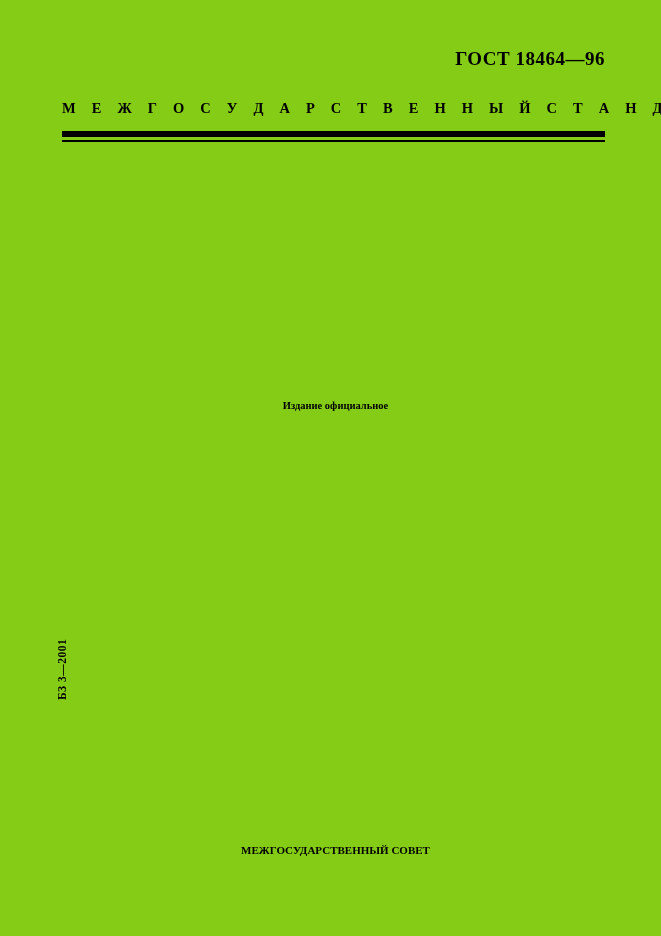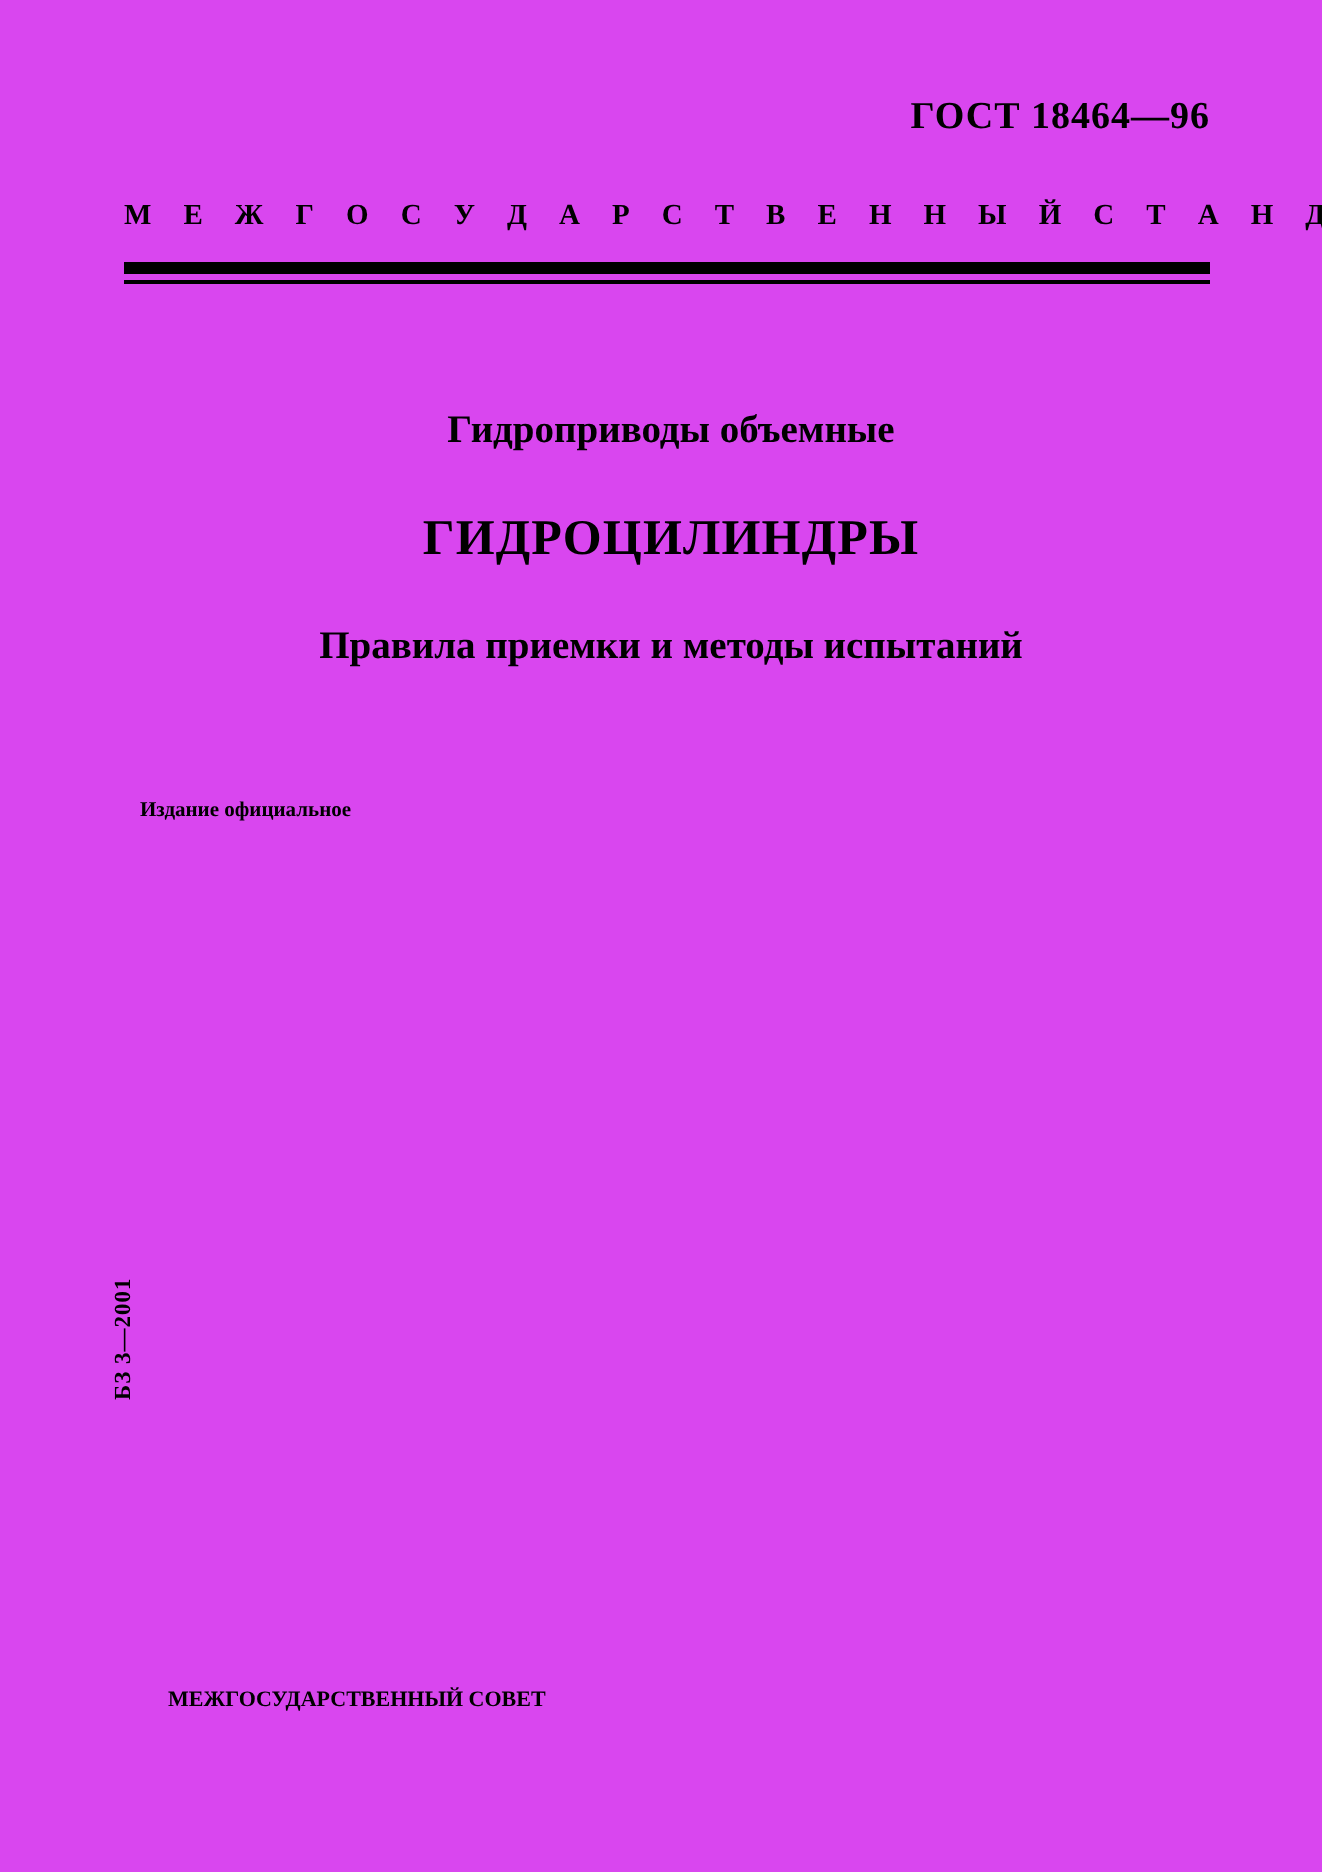--- a/index.html
+++ b/index.html
@@ -9,21 +9,21 @@
   }
   body {
     font-family: "Liberation Serif", serif;
     color: #000000;
   }
   .page {
     position: relative;
     width: 661px;
     height: 936px;
     margin: 0 auto;
-    background: #d946ef;
+    background: #84cc16;
     overflow: hidden;
   }
 
   
   .gost-number {
     position: absolute;
     top: 48px;
     right: 56px;
     font-family: "Liberation Serif", serif;
     font-weight: bold;
@@ -87,21 +87,21 @@
     font-family: "Liberation Serif", serif;
     font-weight: bold;
     font-size: 19.5px;
   }
 
   .official {
     position: absolute;
     top: 400px;
     left: 70px;
     right: 60px;
-    text-align: left;
+    text-align: center;
     font-family: "Liberation Serif", serif;
     font-weight: bold;
     font-size: 10.5px;
   }
 
   
   .spine-code {
     position: absolute;
     left: 56px;
     top: 700px;
@@ -111,22 +111,23 @@
     letter-spacing: 0.5px;
     transform: rotate(-90deg);
     transform-origin: left top;
     white-space: nowrap;
   }
 
   
   .footer {
     position: absolute;
     bottom: 78px;
-    left: 84px;
+    left: 70px;
     right: 60px;
+    text-align: center;
     font-family: "Liberation Serif", serif;
     font-weight: bold;
     font-size: 11px;
     line-height: 1.32;
   }
   .footer .city {
     letter-spacing: 2.2px;
     font-size: 10.5px;
   }
 </style>
@@ -135,25 +136,20 @@
 
 <div class="page">
 
   <div class="gost-number">ГОСТ 18464—96</div>
 
   <div class="std-word">М Е Ж Г О С У Д А Р С Т В Е Н Н Ы Й   С Т А Н Д А Р Т</div>
 
   <div class="rule-thick"></div>
   <div class="rule-thin"></div>
 
-  <div class="title-zone">
-    <div class="title-line1">Гидроприводы объемные</div>
-    <div class="title-line2">ГИДРОЦИЛИНДРЫ</div>
-    <div class="title-line3">Правила приемки и методы испытаний</div>
-  </div>
 
   <div class="official">Издание официальное</div>
 
   <div class="spine-code">БЗ 3—2001</div>
 
   <div class="footer">
     <div>МЕЖГОСУДАРСТВЕННЫЙ СОВЕТ</div>
   </div>
 
 </div>

